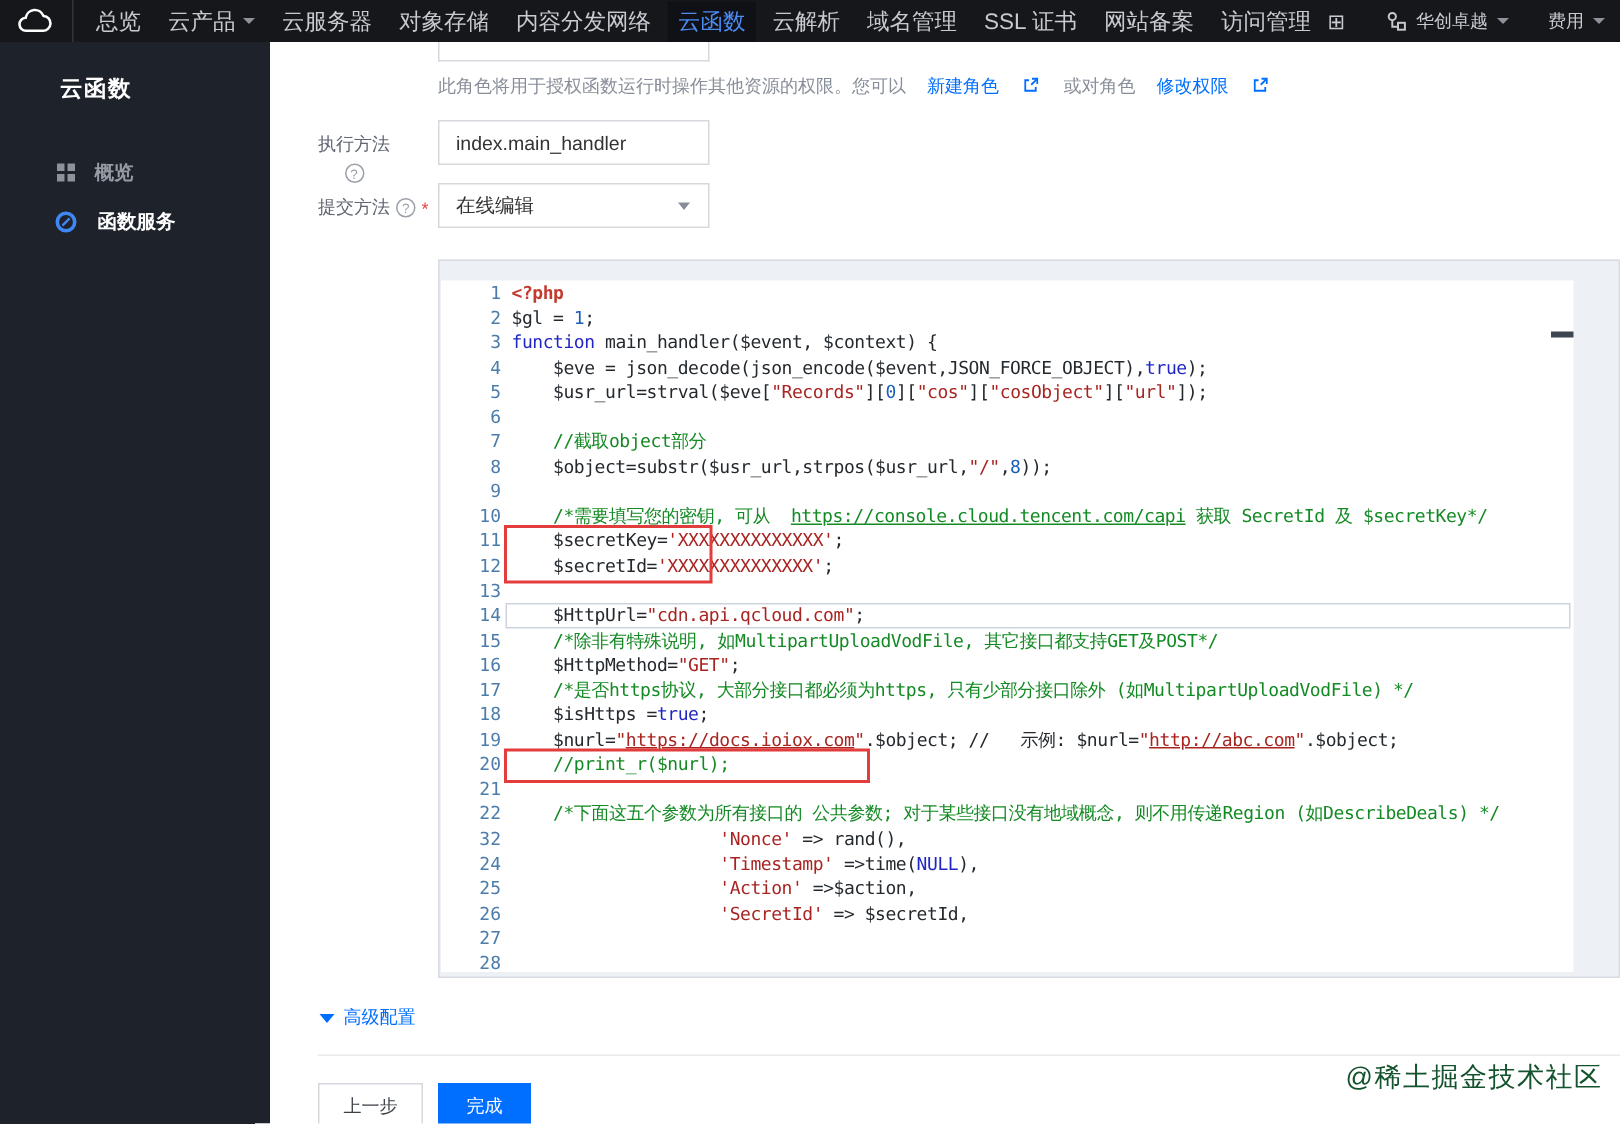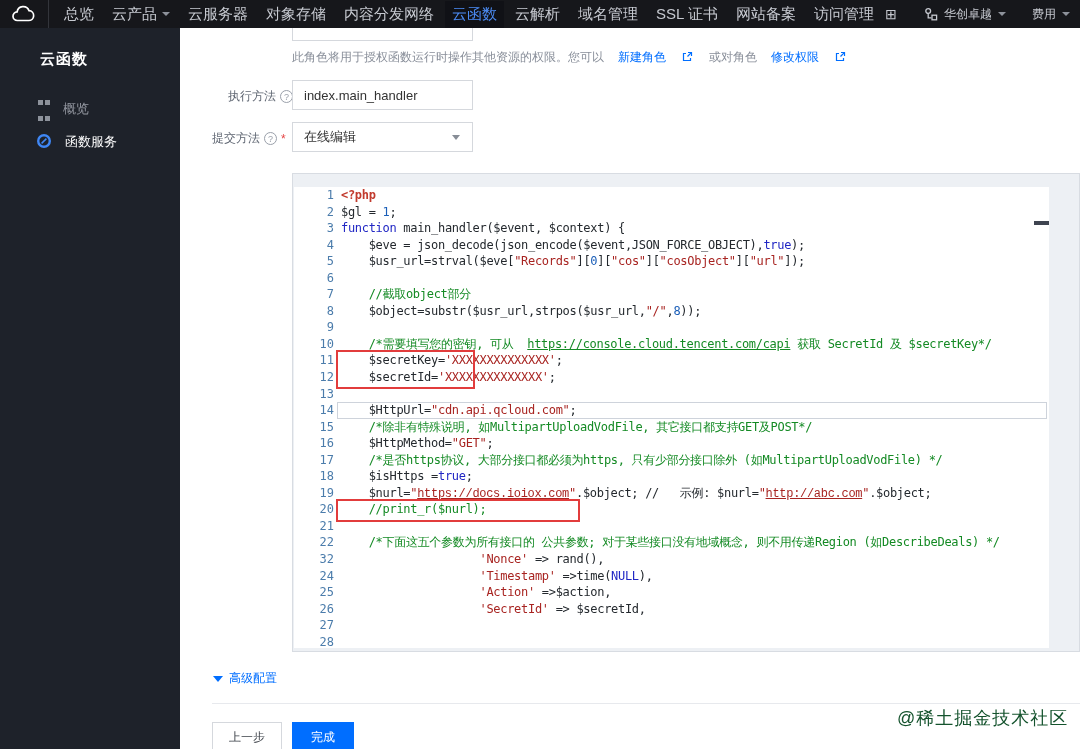--- a/index.html
+++ b/index.html
@@ -16,21 +16,21 @@
   .nav-item.active{color:#4c8cf5;background:#101116;border-radius:1px;}
   .caret-down{width:0;height:0;border-left:4px solid transparent;border-right:4px solid transparent;
               border-top:4px solid #8d929b;display:inline-block;}
   .add-nav{color:#c7cad1;font-size:14px;margin-left:4px;cursor:pointer;}
   .topbar-right{position:absolute;right:10px;top:0;height:28px;display:flex;gap:26px;}
   .account,.billing{display:flex;align-items:center;gap:6px;color:#c7cad1;font-size:12px;cursor:pointer;}
   
   .sidebar{position:absolute;left:0;top:28px;width:180px;height:721px;background:#1e222a;z-index:20;}
   .sidebar-title{color:#fff;font-size:15px;font-weight:bold;letter-spacing:1px;
                  position:absolute;left:40px;top:22px;}
-  .side-item{position:absolute;left:0;width:213px;height:30px;display:flex;cursor:pointer;}
+  .side-item{position:absolute;left:0;width:213px;height:30px;display:flex;align-items:center;cursor:pointer;font-weight:bold;}
   .side-item .lbl{font-size:13px;margin-left:13px;}
   .side-item.dim .lbl{color:#969aa3;}
   .side-item.sel .lbl{color:#fff;}
   .grid-icon{display:inline-grid;grid-template-columns:5px 5px;grid-gap:2px;margin-left:38px;}
   .grid-icon i{width:5px;height:5px;background:#8d929b;display:block;}
   .scf-icon{margin-left:36px;width:16px;height:16px;display:inline-block;}
   
   .partial-input{position:absolute;left:292px;top:28px;width:181px;height:13px;background:#fff;
                  border:1px solid #d5d8dd;border-top:none;box-sizing:border-box;}
   .hint{position:absolute;left:292px;top:49px;font-size:12px;color:#888e99;display:flex;
@@ -55,21 +55,21 @@
   .ed-white{position:absolute;left:1px;top:13px;width:755px;height:461px;background:#fff;overflow:hidden;}
   .gutter{position:absolute;left:0;top:0;width:40px;}
   .gut-num{height:16.55px;line-height:16.55px;text-align:right;font-size:12px;color:#4b7cab;
            font-family:"DejaVu Sans Mono",monospace;}
   .code{position:absolute;left:47px;top:0;}
   .cl{height:16.55px;line-height:16.55px;font-size:12px;white-space:pre;letter-spacing:-0.3px;
       font-family:"DejaVu Sans Mono",monospace;color:#24292e;}
   .tk-p{color:#24292e;}
   .tk-kw{color:#2026c4;}
   .tk-str{color:#a82421;}
-  .tk-strlink{color:#a82421;text-decoration:underline;font-family:Liberation Mono, monospace;}
+  .tk-strlink{color:#a82421;text-decoration:underline;}
   .tk-com{color:#148a24;}
   .tk-comlink{color:#148a24;text-decoration:underline;}
   .tk-meta{color:#c23b2e;font-weight:bold;}
   .tk-num{color:#1a5eb8;}
   .cur-line{position:absolute;left:44px;top:228px;width:710px;height:17px;
             border:1px solid #ced3db;box-sizing:border-box;}
   .anno{position:absolute;border:2px solid #e23c3c;box-sizing:border-box;}
   .anno-secrets{left:43px;top:176px;width:139px;height:39px;}
   .anno-url{left:43px;top:325px;width:244px;height:23px;}
   .scrollmark{position:absolute;left:741px;top:47px;width:15px;height:4px;background:#3e4450;}
@@ -159,21 +159,21 @@
       </svg></span>
     <span>或对角色</span>
     <a>修改权限</a>
     <span class="ext-ico"><svg width="11" height="11" viewBox="0 0 11 11">
         <path d="M4 2.5H1.5v7h7V7" fill="none" stroke="#006eff" stroke-width="1.2"></path>
         <path d="M6 1.5h3.5V5" fill="none" stroke="#006eff" stroke-width="1.2"></path>
         <path d="M9.3 1.7L5.5 5.5" fill="none" stroke="#006eff" stroke-width="1.2"></path>
       </svg></span>
 </div>
 
-<div class="form-label" style="left:228px;top:88px;">
+<div class="form-label" style="left:212px;top:88px;flex-direction:column;">
   <span>执行方法</span>
   <span class="help-ico">?</span>
 </div>
 <input class="text-input" style="top: 80px;" value="index.main_handler">
 
 <div class="form-label" style="left:212px;top:130px;">
   <span>提交方法</span>
   <span class="help-ico">?</span>
   <span class="req">*</span>
 </div>

